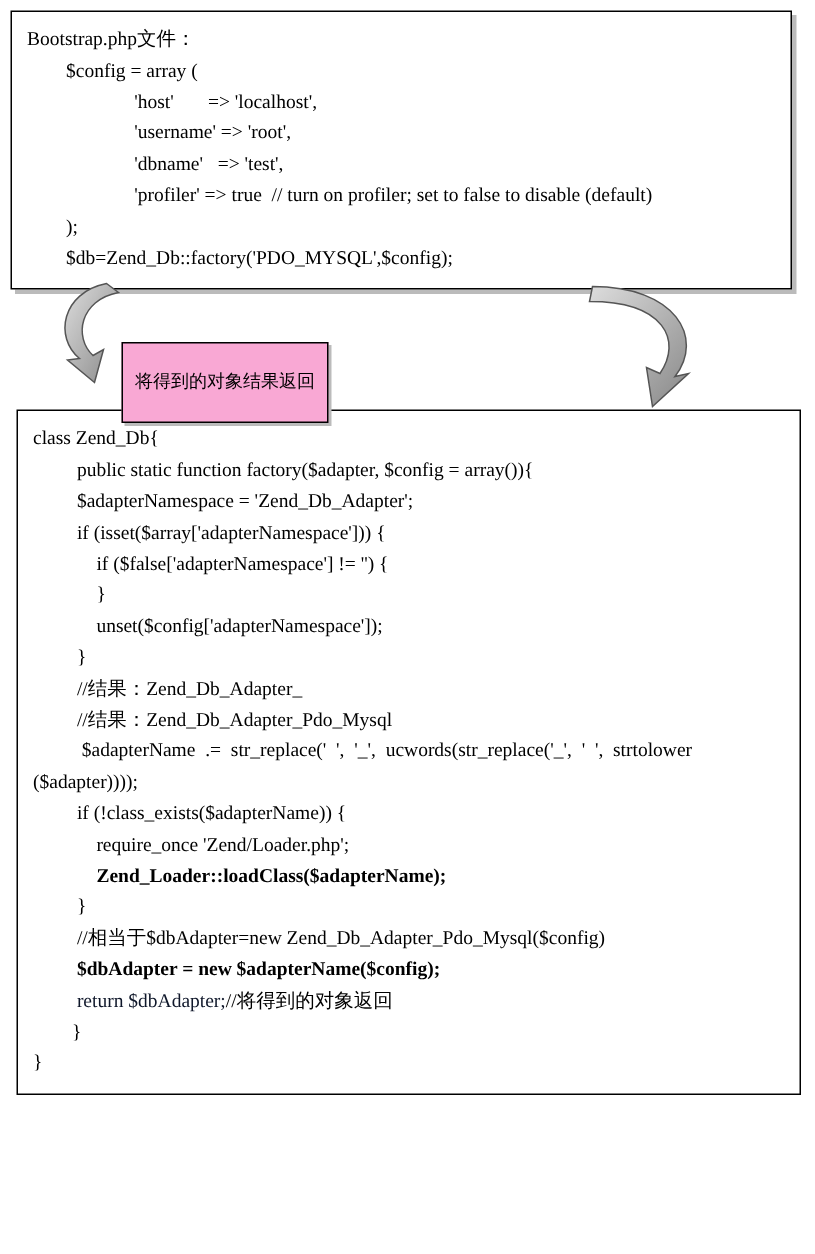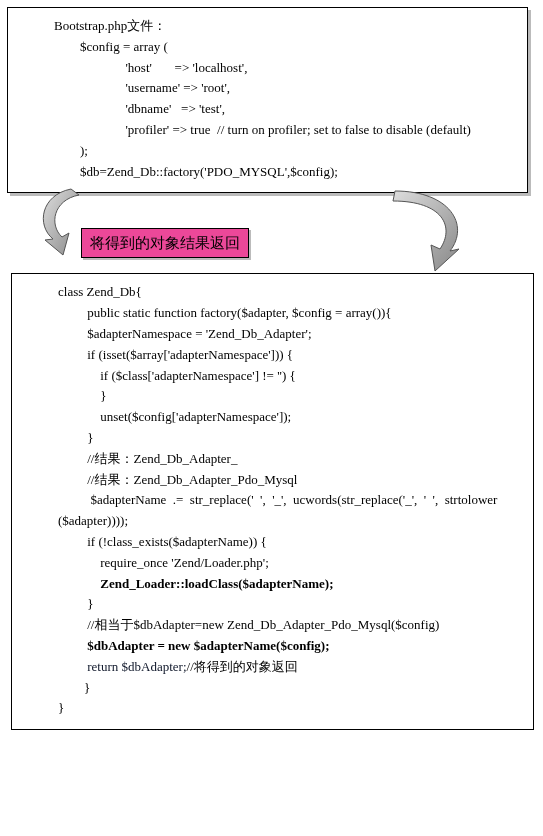--- a/index.html
+++ b/index.html
@@ -27,30 +27,29 @@
   }
   .arrow-zone {
     position: relative;
     height: 0;
   }
   .label-box {
     position: absolute;
     top: 35px;
     left: 76px;
     border: 1px solid #000;
-    background: #ec4899;
-    padding: 2px 8px;
-    font-size: 15px;
+    background: #f9a8d4;
+    padding: 16px 8px;
+    font-size: 12px;
     z-index: 2;
     box-shadow: 2px 2px 0 0 #bbb;
   }
   .code {
     white-space: pre;
     font-family: "SimSun", serif;
-    margin-left: 36px;
   }
   .bold { font-weight: bold; }
   .red { color: #0f172a; }
   svg.arrow {
     position: absolute;
     z-index: 1;
   }
 </style>
 </head>
 <body>
@@ -92,21 +91,21 @@
   </svg>
 </div>
 
 <div class="box bottom">
 <div class="code">class Zend_Db{</div>
 <div class="code"></div>
 <div class="code">         public static function factory($adapter, $config = array()){</div>
 <div class="code"></div>
 <div class="code">         $adapterNamespace = 'Zend_Db_Adapter';</div>
 <div class="code">         if (isset($array['adapterNamespace'])) {</div>
-<div class="code">             if ($class['adapterNamespace'] != '') {</div>
+<div class="code">             if ($false['adapterNamespace'] != '') {</div>
 <div class="code">             }</div>
 <div class="code">             unset($config['adapterNamespace']);</div>
 <div class="code">         }</div>
 <div class="code">         //结果：Zend_Db_Adapter_</div>
 <div class="code">         //结果：Zend_Db_Adapter_Pdo_Mysql</div>
 <div class="code">          $adapterName  .=  str_replace('  ',  '_',  ucwords(str_replace('_',  '  ',  strtolower</div>
 <div class="code">($adapter))));</div>
 <div class="code">         if (!class_exists($adapterName)) {</div>
 <div class="code">             require_once 'Zend/Loader.php';</div>
 <div class="code bold">             Zend_Loader::loadClass($adapterName);</div>

